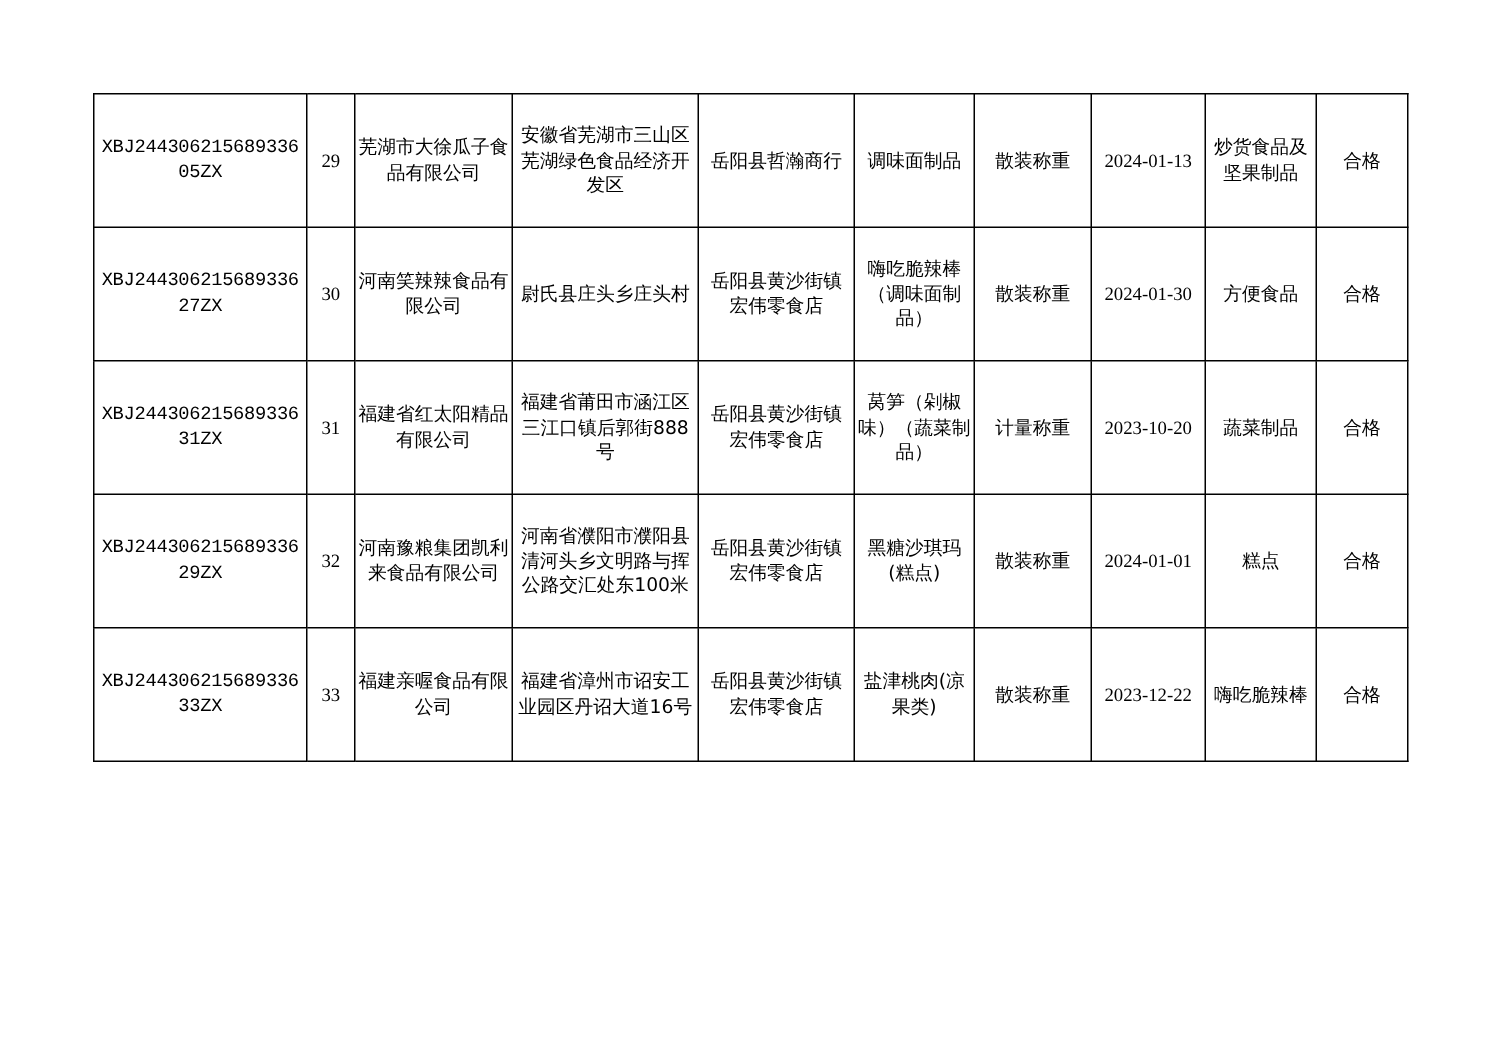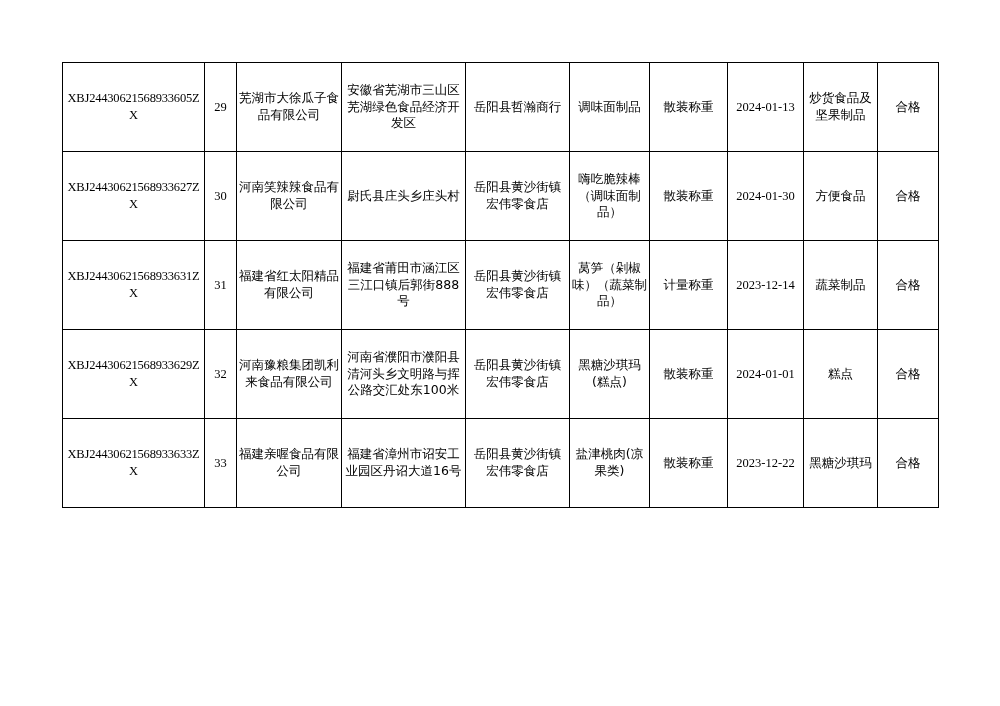--- a/index.html
+++ b/index.html
@@ -48,21 +48,21 @@
   col.c2 { width: 105px; }
   col.c3 { width: 124px; }
   col.c4 { width: 104px; }
   col.c5 { width: 80px; }
   col.c6 { width: 78px; }
   col.c7 { width: 76px; }
   col.c8 { width: 74px; }
   col.c9 { width: 61px; }
 
   td.code {
-    font-family: Liberation Serif, serif;
+    font-family: Liberation Mono, monospace;
     font-size: 12.5px;
     letter-spacing: -0.2px;
     word-break: break-all;
     text-align: center;
     margin-top: 44px;
   }
   td.num { font-size: 13px; }
   td.cn {
     font-family: "DejaVu Sans", "Liberation Sans", sans-serif;
     font-size: 12.5px;
@@ -113,21 +113,21 @@
           <td class="cn">合格</td>
         </tr>
         <tr class="row">
           <td class="code">XBJ24430621568933631ZX</td>
           <td class="num">31</td>
           <td class="cn">福建省红太阳精品有限公司</td>
           <td class="cn">福建省莆田市涵江区三江口镇后郭街888号</td>
           <td class="cn">岳阳县黄沙街镇宏伟零食店</td>
           <td class="cn">莴笋（剁椒味）（蔬菜制品）</td>
           <td class="cn">计量称重</td>
-          <td class="num">2023-12-14</td>
+          <td class="num">2023-10-20</td>
           <td class="cn">蔬菜制品</td>
           <td class="cn">合格</td>
         </tr>
         <tr class="row">
           <td class="code">XBJ24430621568933629ZX</td>
           <td class="num">32</td>
           <td class="cn">河南豫粮集团凯利来食品有限公司</td>
           <td class="cn">河南省濮阳市濮阳县清河头乡文明路与挥公路交汇处东100米</td>
           <td class="cn">岳阳县黄沙街镇宏伟零食店</td>
           <td class="cn">黑糖沙琪玛(糕点)</td>
@@ -138,19 +138,19 @@
         </tr>
         <tr class="row">
           <td class="code">XBJ24430621568933633ZX</td>
           <td class="num">33</td>
           <td class="cn">福建亲喔食品有限公司</td>
           <td class="cn">福建省漳州市诏安工业园区丹诏大道16号</td>
           <td class="cn">岳阳县黄沙街镇宏伟零食店</td>
           <td class="cn">盐津桃肉(凉果类)</td>
           <td class="cn">散装称重</td>
           <td class="num">2023-12-22</td>
-          <td class="cn">黑糖沙琪玛</td>
+          <td class="cn">嗨吃脆辣棒</td>
           <td class="cn">合格</td>
         </tr>
       </tbody>
     </table>
   </div>
 </div>
 
 </body></html>

